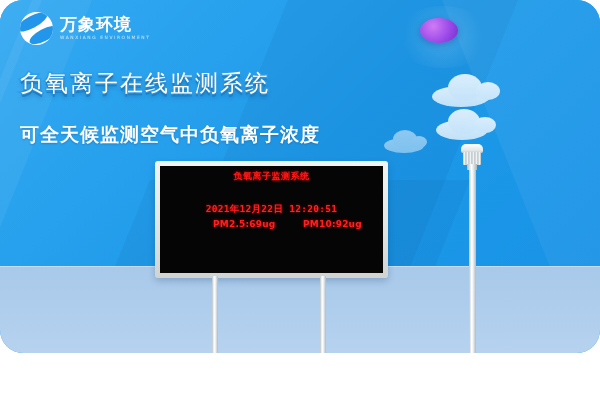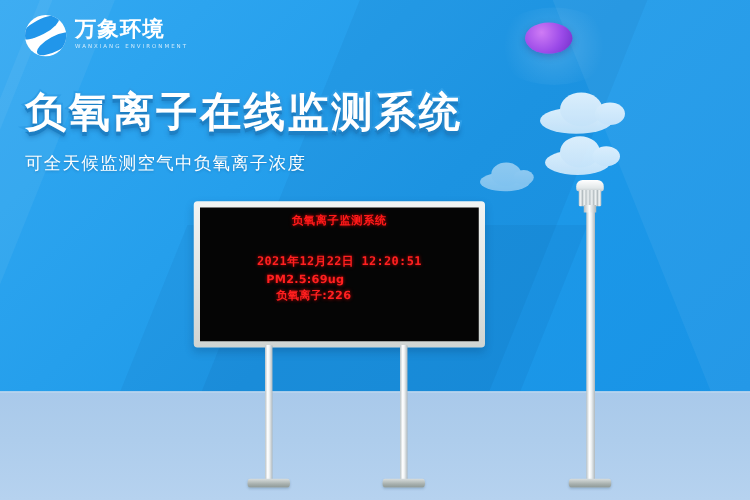--- a/index.html
+++ b/index.html
@@ -3,24 +3,25 @@
 <meta charset="utf-8">
 <style>
   html, body {
     margin: 0;
     padding: 0;
     background: #ffffff;
   }
   #stage {
     position: relative;
     width: 600px;
-    height: 400px;
+    height: 353px;
     overflow: hidden;
     font-family: "DejaVu Sans", "Liberation Sans", sans-serif;
     background: linear-gradient(160deg, #2aa3ef 0%, #1f9ae8 40%, #1e9ae9 100%);
+    border-radius: 23px;
   }
 
   
   .sky {
     position: absolute;
     inset: 0 0 87px 0;
     background: linear-gradient(135deg, #33a9f2 0%, #1e9ae9 55%, #1893e6 100%);
   }
   .stripe {
     position: absolute;
@@ -137,36 +138,36 @@
     font-size: 4.4px;
     letter-spacing: 1.6px;
     margin-top: 3px;
     white-space: nowrap;
   }
 
   
   .headline {
     position: absolute;
     left: 20px; top: 68px;
-    font-size: 33px;
-    font-weight: bold;
+    font-size: 23px;
+    font-weight: normal;
     color: #ffffff;
     letter-spacing: 2px;
     white-space: nowrap;
     -webkit-text-stroke: 3px #2f9fe8;
     paint-order: stroke fill;
     text-shadow:
       0 3px 0 #1d7fc4,
       0 4px 4px rgba(0,50,100,0.35);
   }
   .subline {
     position: absolute;
     left: 20px; top: 122px;
-    font-size: 14px;
-    font-weight: normal;
+    font-size: 19px;
+    font-weight: bold;
     color: #ffffff;
     letter-spacing: 1px;
     white-space: nowrap;
     text-shadow: 0 1px 2px rgba(0,60,110,0.3);
   }
 
   
   .billboard {
     position: absolute;
     left: 155px; top: 161px;
@@ -308,23 +309,23 @@
   <div class="headline">负氧离子在线监测系统</div>
   <div class="subline">可全天候监测空气中负氧离子浓度</div>
 
   <div class="billboard">
     <div class="screen">
       <div class="led-title">负氧离子监测系统</div>
       <div class="led-date">2021年12月22日 12:20:51</div>
       <div class="led-grid">
         <div class="led-row">
           <span class="led-cell left">PM2.5:69ug</span>
+          <span class="led-cell right">PM10:92ug</span>
         </div>
         <div class="led-row">
-          <span class="led-cell right">负氧离子:226</span>
         </div>
       </div>
     </div>
   </div>
 
   <div class="pole bb1"></div>
   <div class="pole bb2"></div>
   <div class="base b1"></div>
   <div class="base b2"></div>
 

